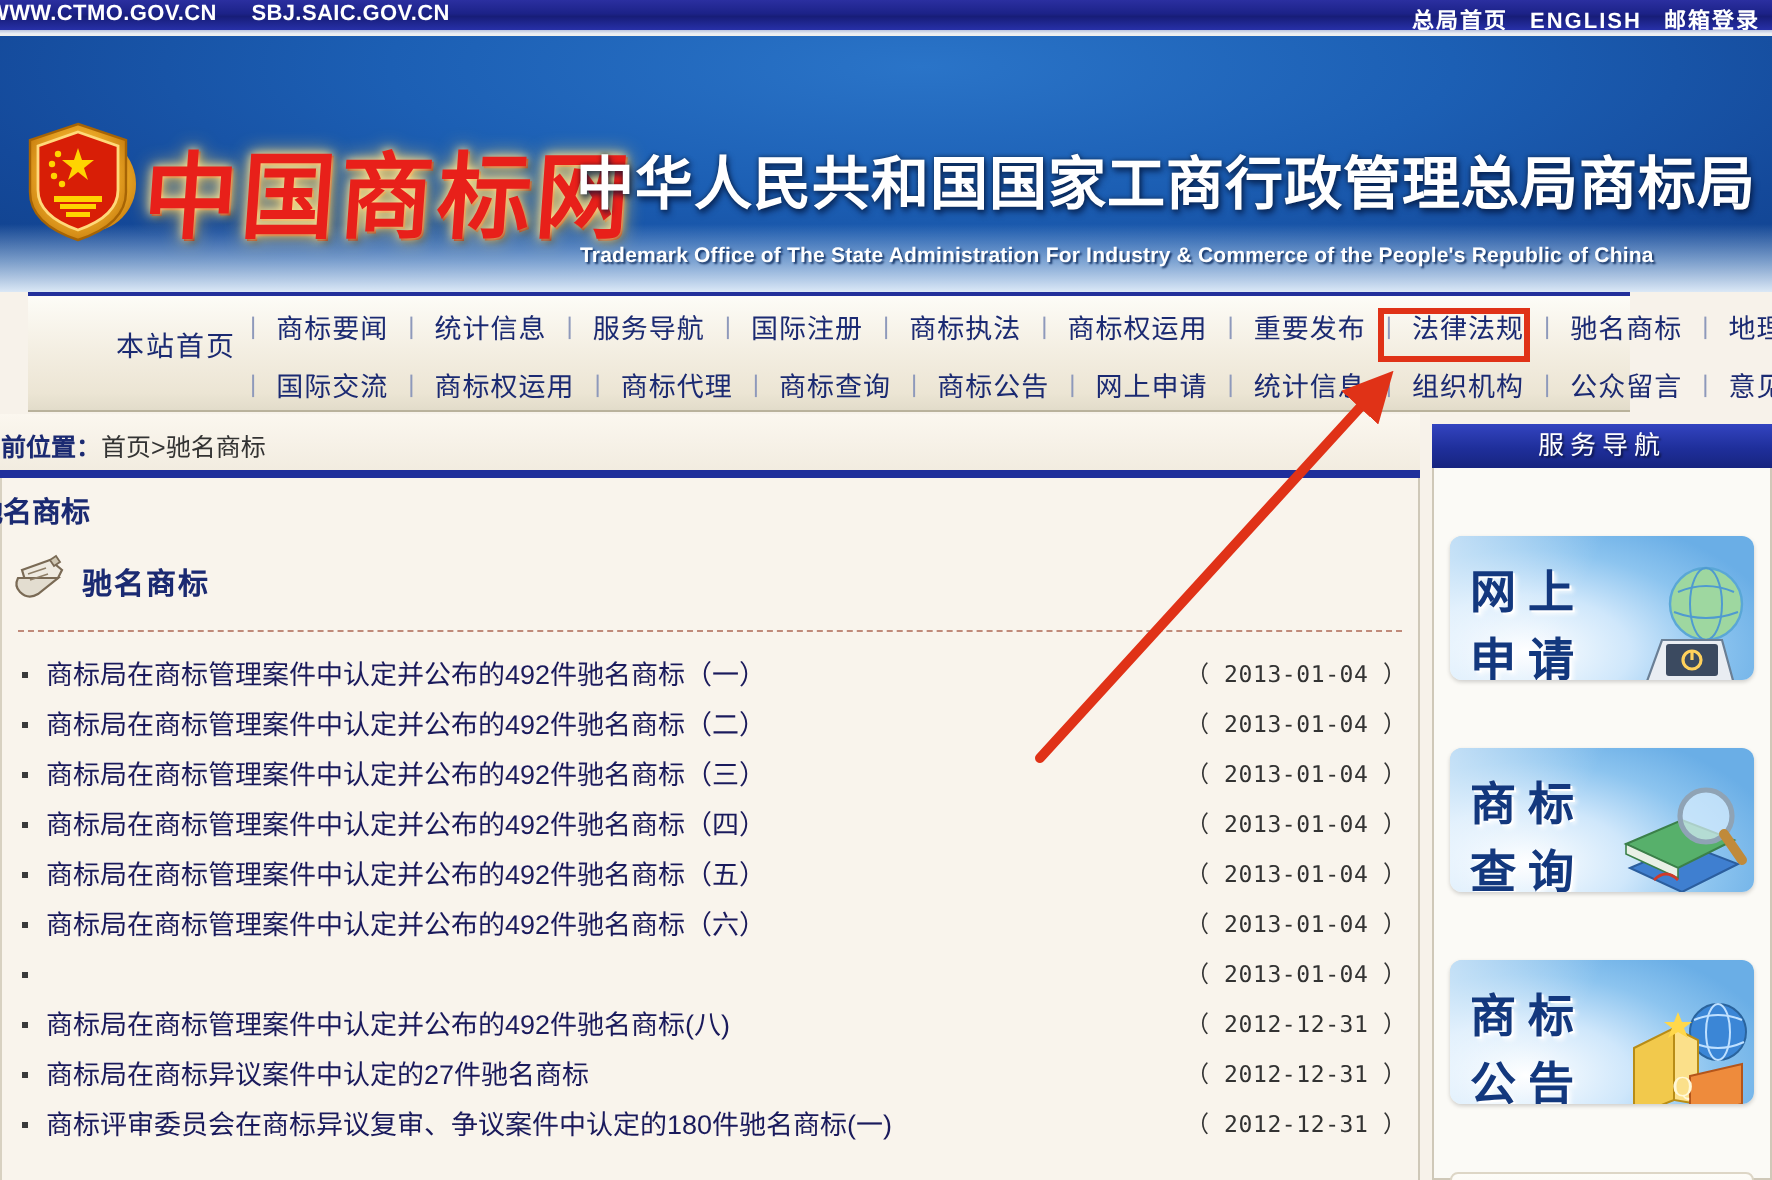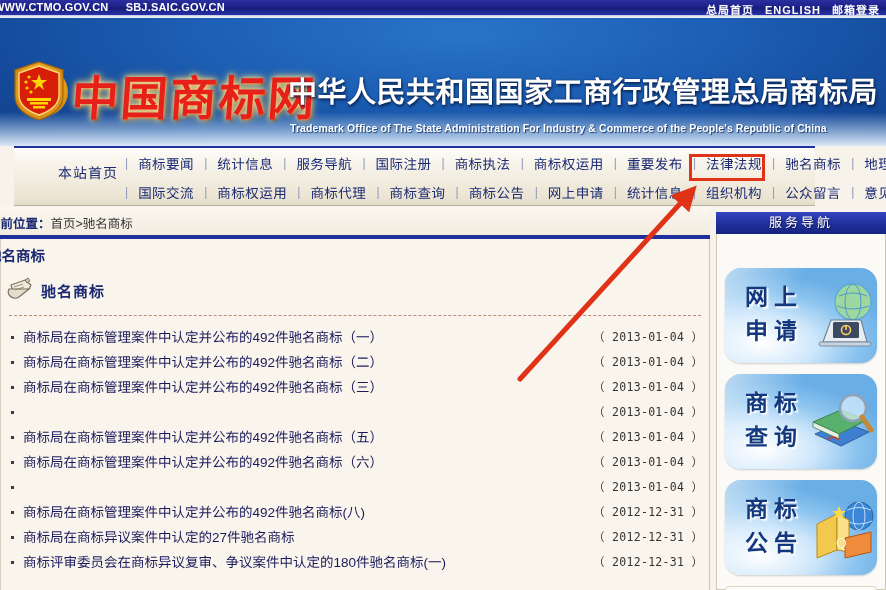--- a/index.html
+++ b/index.html
@@ -233,26 +233,25 @@
   .side-body {
     position: absolute; left: 0; top: 27px;
     width: 170px; height: 356px;
     background: #fbfaf6;
     border: 1px solid #cfc8b8;
     border-top: none;
     box-sizing: border-box;
   }
   .banner-card {
     position: absolute; left: 8px;
-    width: 152px; height: 95px;
-    border-radius: 16px;
+    width: 152px; height: 72px;
+    border-radius: 6px;
     overflow: hidden;
     cursor: pointer;
     box-shadow: 0 1px 2px rgba(0,0,0,.18);
-    text-align: center;
   }
   .bc1 { top: 34px; }
   .bc2 { top: 140px; }
   .bc3 { top: 246px; }
   .bc-bg {
     position: absolute; inset: 0;
     background:
       radial-gradient(ellipse 130px 70px at 25% 80%, #ffffff 0%, #cfe7fb 40%, #8cc4ef 72%, #6aaee6 100%);
   }
   .bc-bg::after{
@@ -423,20 +422,21 @@
           <a class="txt">商标局在商标管理案件中认定并公布的492件驰名商标（二）</a>
           <span class="date">（ 2013-01-04 ）</span>
         </div>
         <div class="li">
           <span class="bullet"></span>
           <a class="txt">商标局在商标管理案件中认定并公布的492件驰名商标（三）</a>
           <span class="date">（ 2013-01-04 ）</span>
         </div>
         <div class="li">
           <span class="bullet"></span>
+          <a class="txt">商标局在商标管理案件中认定并公布的492件驰名商标（四）</a>
           <span class="date">（ 2013-01-04 ）</span>
         </div>
         <div class="li">
           <span class="bullet"></span>
           <a class="txt">商标局在商标管理案件中认定并公布的492件驰名商标（五）</a>
           <span class="date">（ 2013-01-04 ）</span>
         </div>
         <div class="li">
           <span class="bullet"></span>
           <a class="txt">商标局在商标管理案件中认定并公布的492件驰名商标（六）</a>

